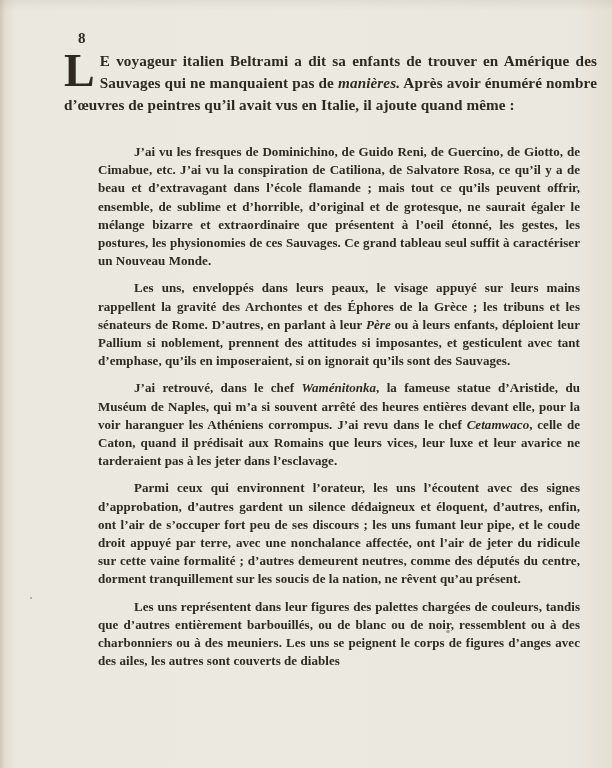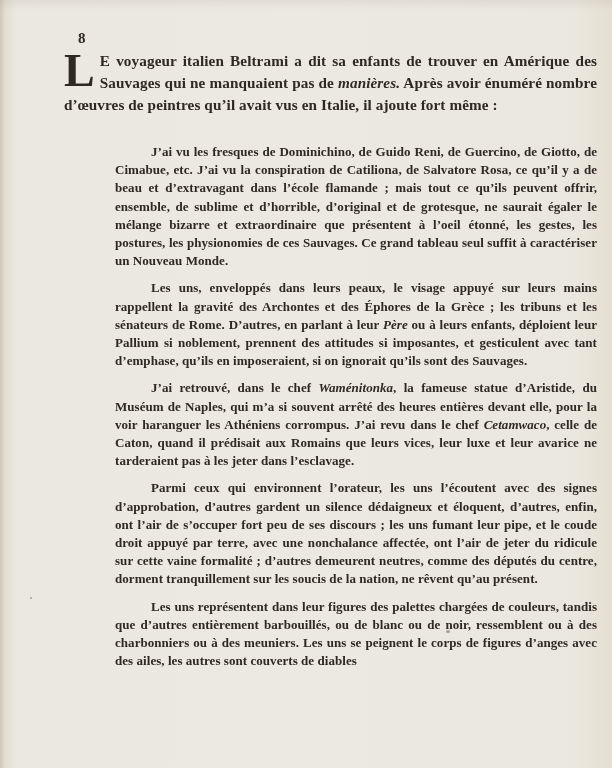--- a/index.html
+++ b/index.html
@@ -48,21 +48,21 @@
   }
   .dropcap {
     float: left;
     font-size: 46px;
     line-height: 36px;
     padding: 3px 5px 0 0;
     font-weight: 700;
   }
   .quotes {
     position: absolute;
-    left: 115px;
+    left: 98px;
     top: 143px;
     width: 482px;
   }
   .quotes p {
     margin: 0 0 9px 0;
     font-size: 13px;
     line-height: 18.2px;
     font-weight: 700;
     text-align: justify;
     text-indent: 36px;
@@ -78,21 +78,21 @@
   .speck-1 { left: 446px; top: 630px; width: 4px; height: 3px; }
   .speck-2 { left: 30px;  top: 597px; width: 2px; height: 2px; }
 </style>
 </head>
 <body>
 
 <div class="page">
   <div class="page-number">8</div>
 
   <p class="intro">
-    <span class="dropcap">L</span><span id="intro-text"><span>E voyageur italien Beltrami a dit sa enfants de trouver en Amérique des Sauvages qui ne manquaient pas de </span><span class="italic">manières.</span><span>  Après avoir énuméré nombre d’œuvres de peintres qu’il avait vus en Italie, il ajoute fort même :</span></span>
+    <span class="dropcap">L</span><span id="intro-text"><span>E voyageur italien Beltrami a dit sa enfants de trouver en Amérique des Sauvages qui ne manquaient pas de </span><span class="italic">manières.</span><span>  Après avoir énuméré nombre d’œuvres de peintres qu’il avait vus en Italie, il ajoute quand même :</span></span>
   </p>
 
   <div class="quotes" id="quote-block">
       <p><span>J’ai vu les fresques de Dominichino, de Guido Reni, de Guercino, de Giotto, de Cimabue, etc.  J’ai vu la conspiration de Catiliona, de Salvatore Rosa, ce qu’il y a de beau et d’extravagant dans l’école flamande ; mais tout ce qu’ils peuvent offrir, ensemble, de sublime et d’horrible, d’original et de grotesque, ne saurait égaler le mélange bizarre et extraordinaire que présentent à l’oeil étonné, les gestes, les postures, les physionomies de ces Sauvages.  Ce grand tableau seul suffit à caractériser un Nouveau Monde.</span></p>
       <p><span>Les uns, enveloppés dans leurs peaux, le visage appuyé sur leurs mains rappellent la gravité des Archontes et des Éphores de la Grèce ; les tribuns et les sénateurs de Rome.  D’autres, en parlant à leur </span><span class="italic">Père</span><span> ou à leurs enfants, déploient leur Pallium si noblement, prennent des attitudes si imposantes, et gesticulent avec tant d’emphase, qu’ils en imposeraient, si on ignorait qu’ils sont des Sauvages.</span></p>
       <p><span>J’ai retrouvé, dans le chef </span><span class="italic">Waménitonka</span><span>, la fameuse statue d’Aristide, du Muséum de Naples, qui m’a si souvent arrêté des heures entières devant elle, pour la voir haranguer les Athéniens corrompus.  J’ai revu dans le chef </span><span class="italic">Cetamwaco</span><span>, celle de Caton, quand il prédisait aux Romains que leurs vices, leur luxe et leur avarice ne tarderaient pas à les jeter dans l’esclavage.</span></p>
       <p><span>Parmi ceux qui environnent l’orateur, les uns l’écoutent avec des signes d’approbation, d’autres gardent un silence dédaigneux et éloquent, d’autres, enfin, ont l’air de s’occuper fort peu de ses discours ; les uns fumant leur pipe, et le coude droit appuyé par terre, avec une nonchalance affectée, ont l’air de jeter du ridicule sur cette vaine formalité ; d’autres demeurent neutres, comme des députés du centre, dorment tranquillement sur les soucis de la nation, ne rêvent qu’au présent.</span></p>
       <p><span>Les uns représentent dans leur figures des palettes chargées de couleurs, tandis que d’autres entièrement barbouillés, ou de blanc ou de noir, ressemblent ou à des charbonniers ou à des meuniers.  Les uns se peignent le corps de figures d’anges avec des ailes, les autres sont couverts de diables</span></p>
     </div>
 

